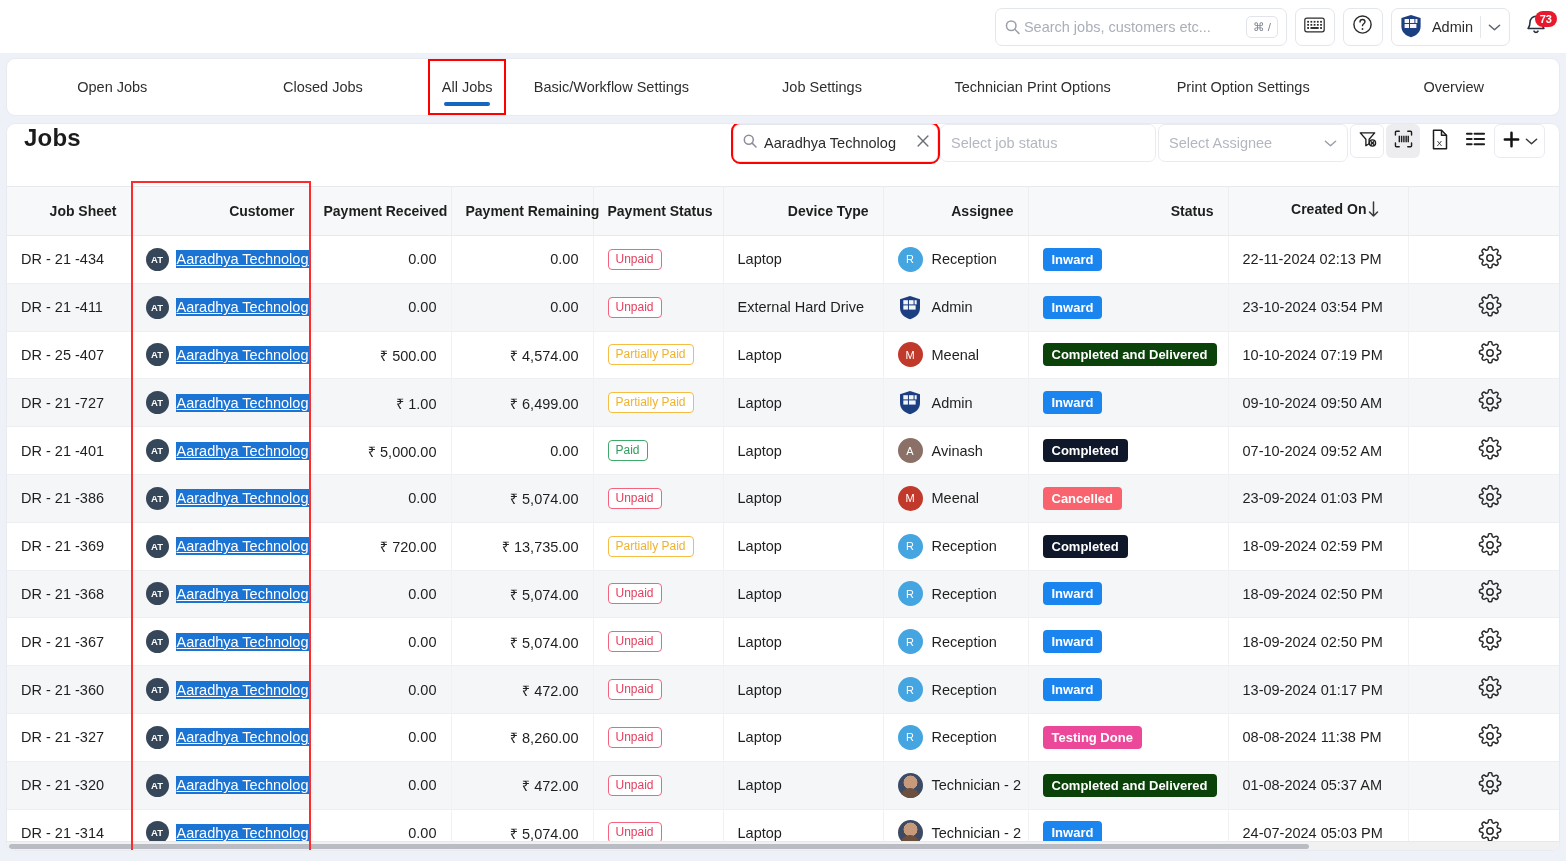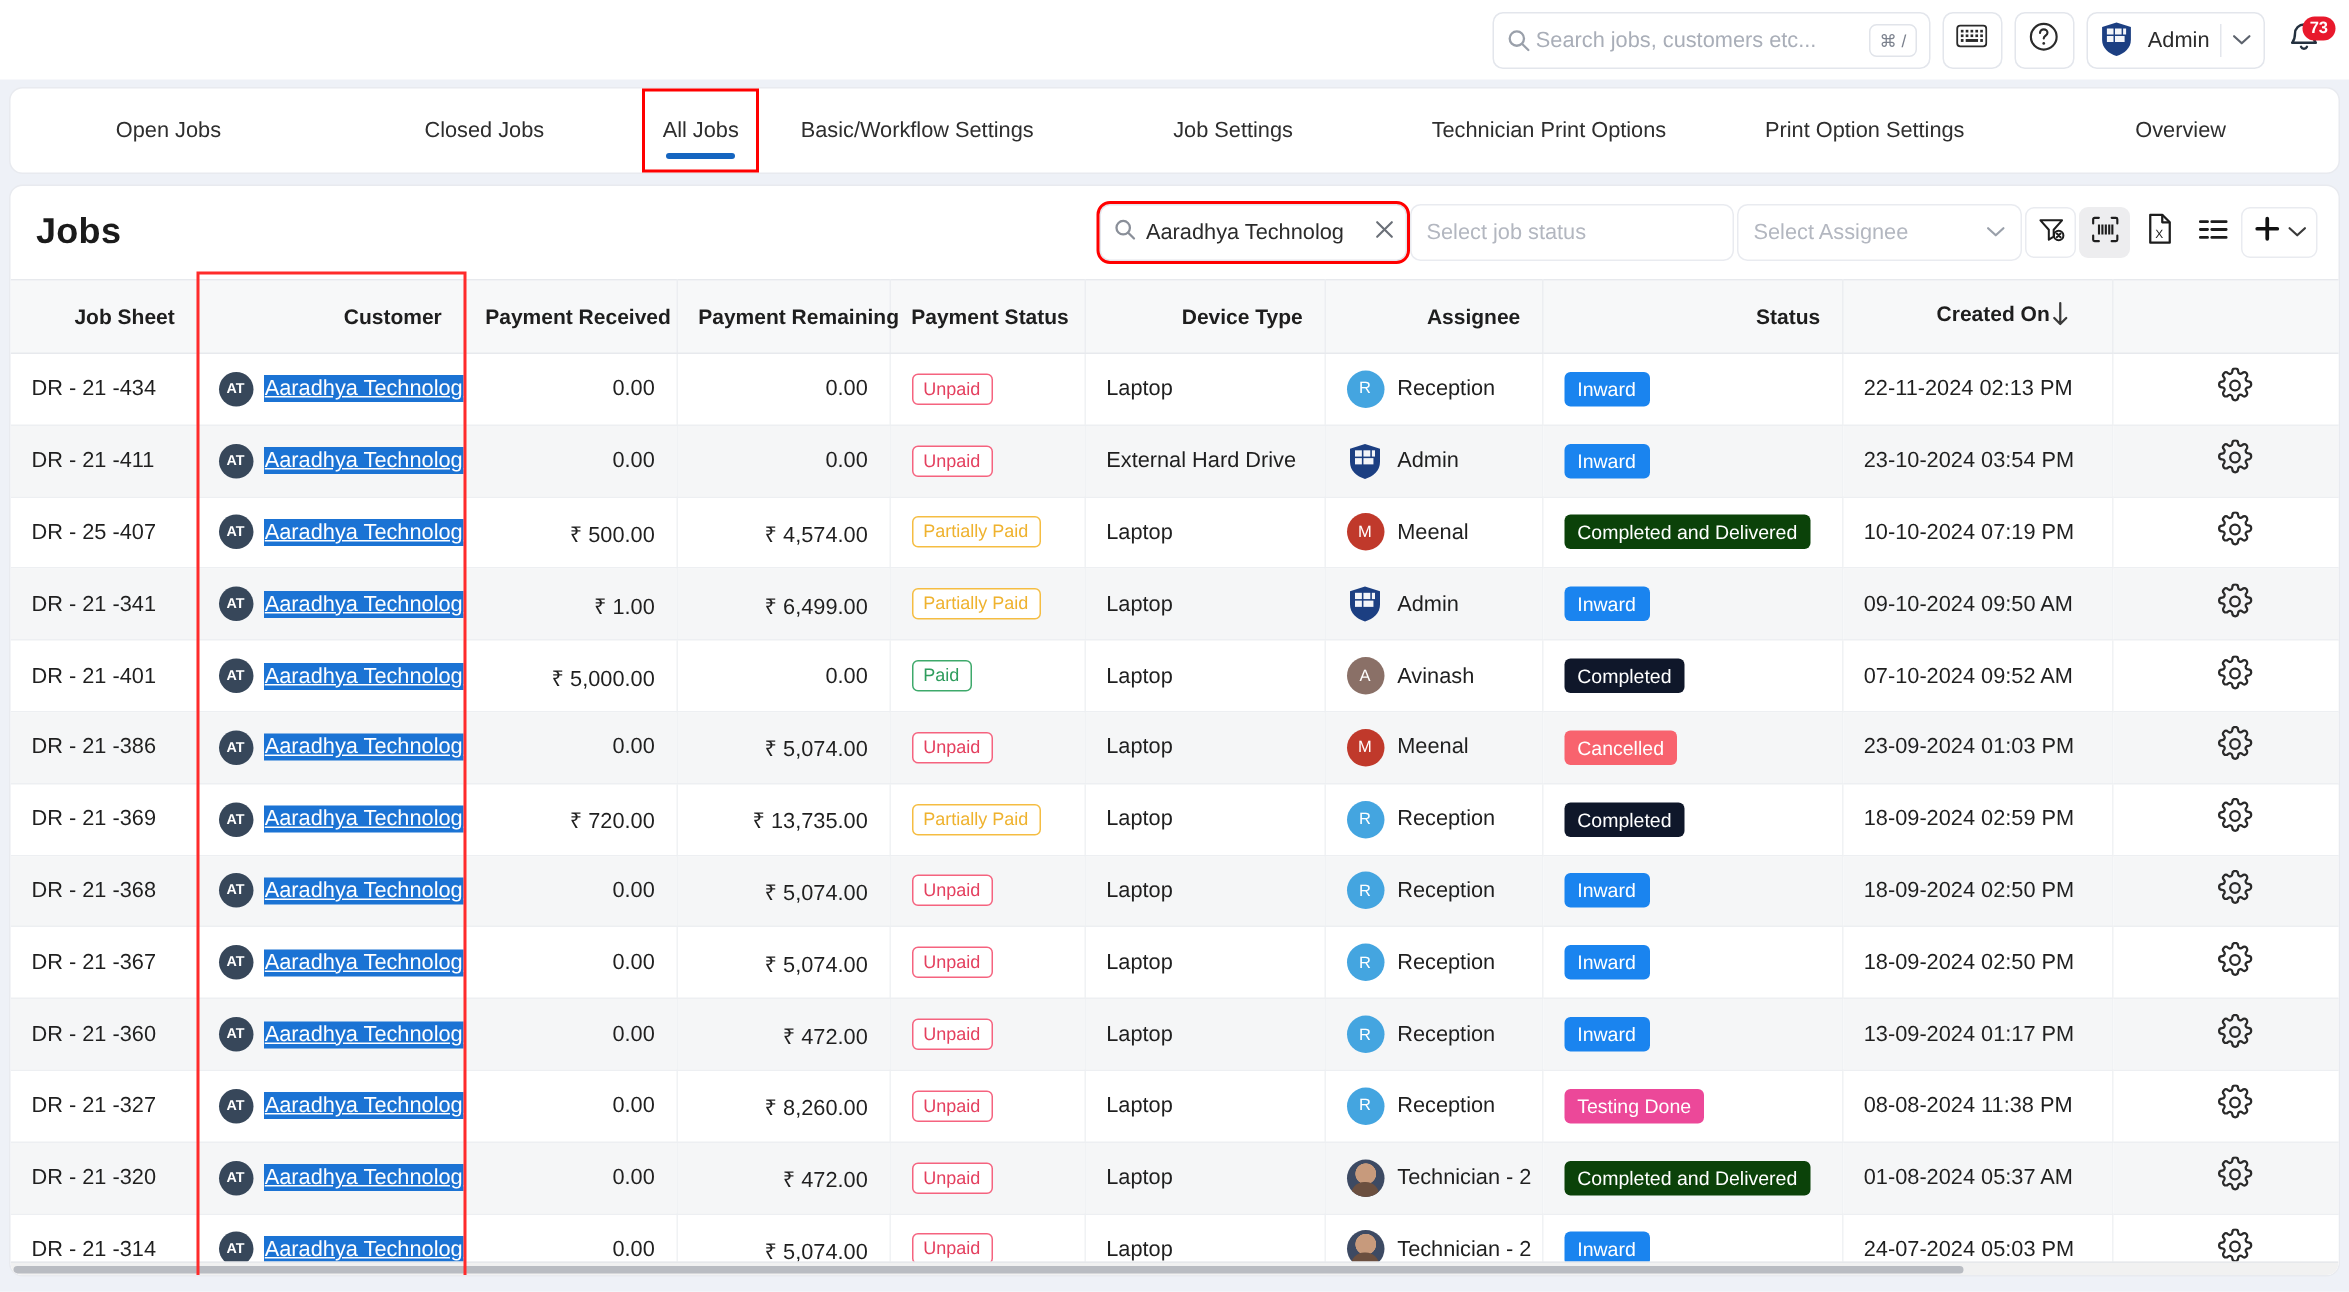--- a/index.html
+++ b/index.html
@@ -109,21 +109,21 @@
     background: #fff;
     border-radius: 9px;
     border: 1px solid #e8eaef;
     height: 728px;
     overflow: hidden;
     position: relative;
   }
   .content-head {
     height: 62px;
     display: flex;
-    align-items: center;
+    align-items: flex-start;
     padding: 0 14px 0 17px;
     gap: 2px;
   }
   .page-title { font-size: 24px; font-weight: bold; color: #1b1b1b; letter-spacing: .2px;}
   .head-spacer { flex: 1; }
 
   .filter-search {
     width: 205px; height: 38px;
     border: 1px solid #e3e6ec;
     border-radius: 7px;
@@ -234,21 +234,21 @@
     padding: 3px 7px;
     line-height: 13px;
     white-space: nowrap;
   }
   .b-unpaid  { border: 1px solid #f5637f; color: #e4405f; background: #fff; }
   .b-partial { border: 1px solid #f5bd42; color: #efb22e; background: #fff; }
   .b-paid    { border: 1px solid #3ea96b; color: #2f9d5d; background: #fff; }
 
   .sbadge {
     display: inline-block;
-    font-size: 13px; font-weight: normal;
+    font-size: 13px; font-weight: bold;
     border-radius: 4px; padding: 4px 9px;
     line-height: 15px; color: #fff;
     white-space: nowrap;
   }
   .s-inward     { background: #1a84ef; }
   .s-compdel    { background: #0b4209; }
   .s-completed  { background: #0f172a; }
   .s-cancelled  { background: #f8636e; }
   .s-testing    { background: #ec4899; }
 
@@ -609,21 +609,21 @@
             <td><span class="sbadge s-compdel">Completed and Delivered</span></td>
             <td>10-10-2024 07:19 PM</td>
             <td class="gear-cell"><span style="display:inline-flex;">
                 <svg width="24" height="24" viewBox="0 0 24 24" fill="none" stroke="#2a2a2a" stroke-width="1.5">
                   <path d="M12 15.2a3.2 3.2 0 1 0 0-6.4 3.2 3.2 0 0 0 0 6.4Z"></path>
                   <path d="M19.2 14.1a1.6 1.6 0 0 0 .32 1.76l.06.06a1.93 1.93 0 1 1-2.73 2.73l-.06-.06a1.6 1.6 0 0 0-1.76-.32 1.6 1.6 0 0 0-.97 1.47v.17a1.93 1.93 0 0 1-3.86 0v-.09a1.6 1.6 0 0 0-1.05-1.47 1.6 1.6 0 0 0-1.76.32l-.06.06a1.93 1.93 0 1 1-2.73-2.73l.06-.06a1.6 1.6 0 0 0 .32-1.76 1.6 1.6 0 0 0-1.47-.97h-.17a1.93 1.93 0 0 1 0-3.86h.09A1.6 1.6 0 0 0 5 8.35a1.6 1.6 0 0 0-.32-1.76l-.06-.06a1.93 1.93 0 1 1 2.73-2.73l.06.06a1.6 1.6 0 0 0 1.76.32h.08a1.6 1.6 0 0 0 .97-1.47v-.17a1.93 1.93 0 1 1 3.86 0v.09a1.6 1.6 0 0 0 .97 1.47 1.6 1.6 0 0 0 1.76-.32l.06-.06a1.93 1.93 0 1 1 2.73 2.73l-.06.06a1.6 1.6 0 0 0-.32 1.76v.08a1.6 1.6 0 0 0 1.47.97h.17a1.93 1.93 0 1 1 0 3.86h-.09a1.6 1.6 0 0 0-1.47.97Z" stroke-linejoin="round"></path>
                 </svg>
               </span></td>
           </tr>
           <tr>
-            <td>DR - 21 -341</td>
+            <td>DR - 21 -727</td>
             <td>
               <span class="cust-cell">
                 <span class="avatar">AT</span>
                 <span class="cust-name">Aaradhya Technologies</span>
               </span>
             </td>
             <td class="num">₹ 1.00</td>
             <td class="num">₹ 6,499.00</td>
             <td><span class="badge b-partial">Partially Paid</span></td>
             <td>Laptop</td>

